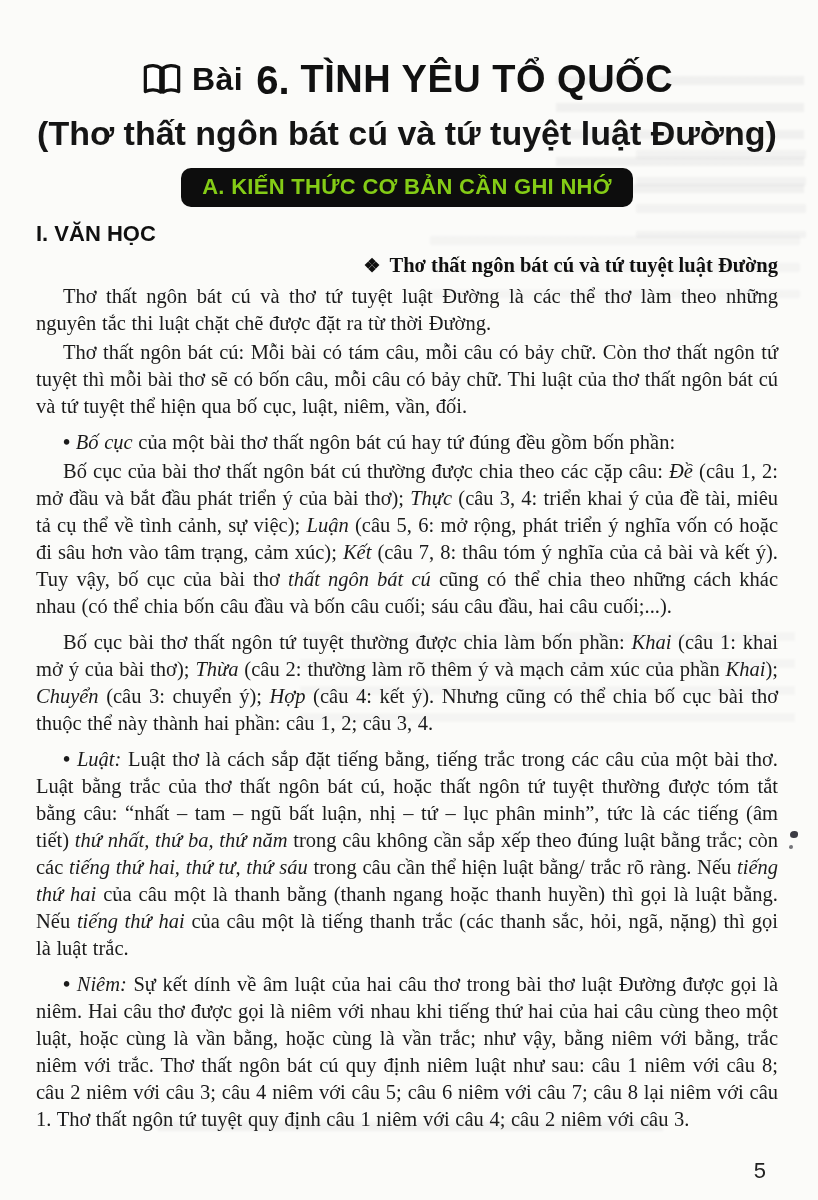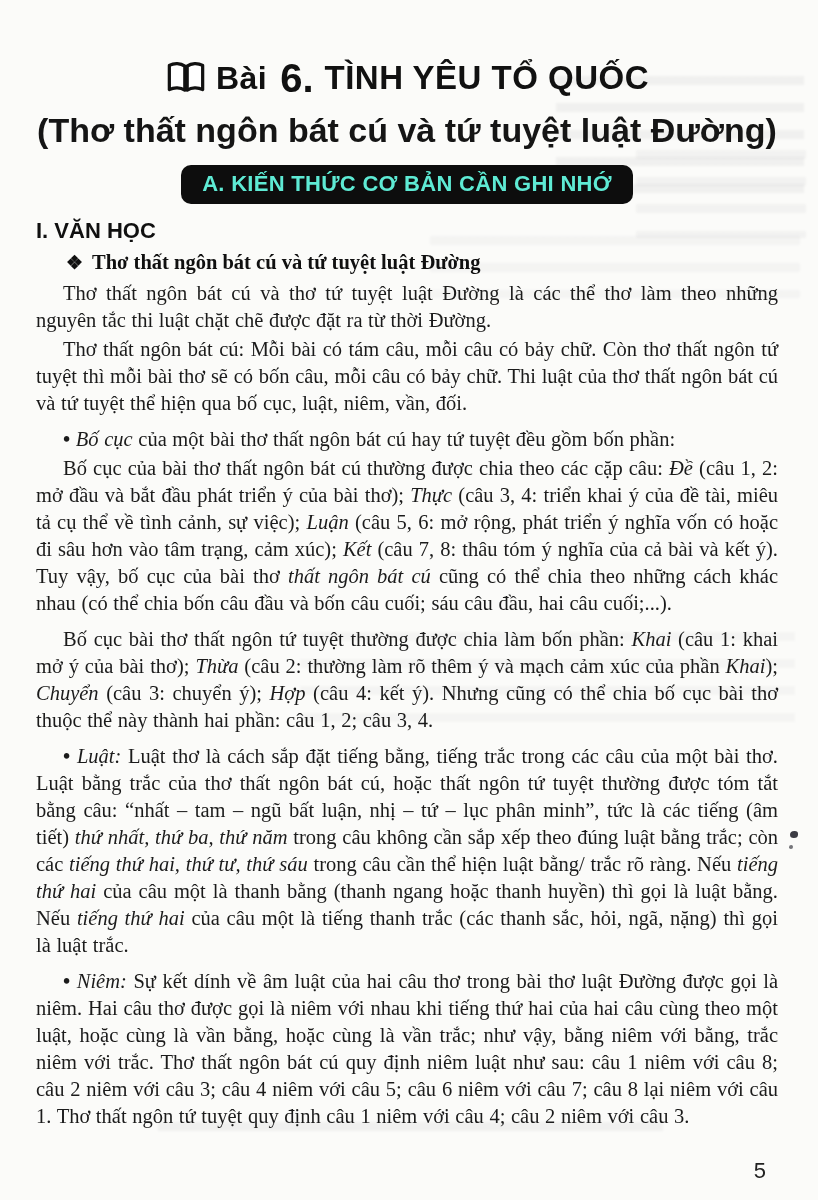--- a/index.html
+++ b/index.html
@@ -13,45 +13,45 @@
 
   
   .title-row{
     display:flex;justify-content:center;align-items:center;gap:9px;
     font-family:"Liberation Sans","DejaVu Sans",sans-serif;
     font-weight:bold;color:#111;
   }
   .title-row .book-ic{display:inline-flex;align-items:center;}
   .lesson-label{font-size:32px;letter-spacing:.5px;}
   .lesson-number{font-size:40px;line-height:1;margin:0 2px 0 4px;}
-  .lesson-title{font-size:33px;letter-spacing:.5px;}
+  .lesson-title{font-size:38px;letter-spacing:.5px;}
 
   .subtitle{
     margin-top:13px;text-align:center;
     font-family:"Liberation Sans","DejaVu Sans",sans-serif;
     font-weight:600;font-size:34px;color:#151515;
   }
 
   .banner-wrap{margin-top:15px;text-align:center;}
   .banner{
-    display:inline-block;background:#0d0d0d;color:#5eead4;
+    display:inline-block;background:#0d0d0d;color:#84cc16;
     font-family:"Liberation Sans","DejaVu Sans",sans-serif;
     font-weight:bold;font-size:22px;letter-spacing:.3px;
     padding:6px 21px 7px;border-radius:10px;
   }
 
   
   .part-heading{
     margin-top:14px;
     font-family:"Liberation Sans","DejaVu Sans",sans-serif;
     font-weight:bold;font-size:22px;color:#101010;
   }
   .topic-heading{
     margin-top:7px;padding-left:30px;
-    font-weight:bold;font-size:20.5px;color:#101010;
+    font-weight:bold;font-size:20.5px;color:#101010;text-align:right;
   }
   .topic-heading .marker{margin-right:9px;font-size:19px;}
 
   
   .body-text{margin-top:6px;font-size:20.5px;line-height:27px;}
   .body-text p{
     margin:2px 0 0;text-align:justify;text-indent:27px;
     word-spacing:.5px;
   }
   .body-text p.gap{margin-top:9px;}
@@ -109,21 +109,21 @@
 
   <div class="part-heading">I. VĂN HỌC</div>
 
   <div class="topic-heading">
     <span class="marker">❖</span><span>Thơ thất ngôn bát cú và tứ tuyệt luật Đường</span>
   </div>
 
   <div class="body-text" id="body-paragraphs">
       <p><span>Thơ thất ngôn bát cú và thơ tứ tuyệt luật Đường là các thể thơ làm theo những nguyên tắc thi luật chặt chẽ được đặt ra từ thời Đường.</span></p>
       <p><span>Thơ thất ngôn bát cú: Mỗi bài có tám câu, mỗi câu có bảy chữ. Còn thơ thất ngôn tứ tuyệt thì mỗi bài thơ sẽ có bốn câu, mỗi câu có bảy chữ. Thi luật của thơ thất ngôn bát cú và tứ tuyệt thể hiện qua bố cục, luật, niêm, vần, đối.</span></p>
-      <p class="gap"><span class="r-bold">• </span><span class="r-bolditalic">Bố cục</span><span> của một bài thơ thất ngôn bát cú hay tứ tuyệt đều gồm bốn phần:</span></p>
+      <p class="gap"><span class="r-bold">• </span><span class="r-bolditalic">Bố cục</span><span> của một bài thơ thất ngôn bát cú hay tứ đúng đều gồm bốn phần:</span></p>
       <p><span>Bố cục của bài thơ thất ngôn bát cú thường được chia theo các cặp câu: </span><span class="r-italic">Đề</span><span> (câu 1, 2: mở đầu và bắt đầu phát triển ý của bài thơ); </span><span class="r-italic">Thực</span><span> (câu 3, 4: triển khai ý của đề tài, miêu tả cụ thể về tình cảnh, sự việc); </span><span class="r-italic">Luận</span><span> (câu 5, 6: mở rộng, phát triển ý nghĩa vốn có hoặc đi sâu hơn vào tâm trạng, cảm xúc); </span><span class="r-italic">Kết</span><span> (câu 7, 8: thâu tóm ý nghĩa của cả bài và kết ý). Tuy vậy, bố cục của bài thơ </span><span class="r-italic">thất ngôn bát cú</span><span> cũng có thể chia theo những cách khác nhau (có thể chia bốn câu đầu và bốn câu cuối; sáu câu đầu, hai câu cuối;...).</span></p>
       <p class="gap"><span>Bố cục bài thơ thất ngôn tứ tuyệt thường được chia làm bốn phần: </span><span class="r-italic">Khai</span><span> (câu 1: khai mở ý của bài thơ); </span><span class="r-italic">Thừa</span><span> (câu 2: thường làm rõ thêm ý và mạch cảm xúc của phần </span><span class="r-italic">Khai</span><span>); </span><span class="r-italic">Chuyển</span><span> (câu 3: chuyển ý); </span><span class="r-italic">Hợp</span><span> (câu 4: kết ý). Nhưng cũng có thể chia bố cục bài thơ thuộc thể này thành hai phần: câu 1, 2; câu 3, 4.</span></p>
       <p class="gap"><span class="r-bold">• </span><span class="r-bolditalic">Luật:</span><span> Luật thơ là cách sắp đặt tiếng bằng, tiếng trắc trong các câu của một bài thơ. Luật bằng trắc của thơ thất ngôn bát cú, hoặc thất ngôn tứ tuyệt thường được tóm tắt bằng câu: “nhất – tam – ngũ bất luận, nhị – tứ – lục phân minh”, tức là các tiếng (âm tiết) </span><span class="r-italic">thứ nhất, thứ ba, thứ năm</span><span> trong câu không cần sắp xếp theo đúng luật bằng trắc; còn các </span><span class="r-italic">tiếng thứ hai, thứ tư, thứ sáu</span><span> trong câu cần thể hiện luật bằng/ trắc rõ ràng. Nếu </span><span class="r-italic">tiếng thứ hai</span><span> của câu một là thanh bằng (thanh ngang hoặc thanh huyền) thì gọi là luật bằng. Nếu </span><span class="r-italic">tiếng thứ hai</span><span> của câu một là tiếng thanh trắc (các thanh sắc, hỏi, ngã, nặng) thì gọi là luật trắc.</span></p>
       <p class="gap"><span class="r-bold">• </span><span class="r-bolditalic">Niêm:</span><span> Sự kết dính về âm luật của hai câu thơ trong bài thơ luật Đường được gọi là niêm. Hai câu thơ được gọi là niêm với nhau khi tiếng thứ hai của hai câu cùng theo một luật, hoặc cùng là vần bằng, hoặc cùng là vần trắc; như vậy, bằng niêm với bằng, trắc niêm với trắc. Thơ thất ngôn bát cú quy định niêm luật như sau: câu 1 niêm với câu 8; câu 2 niêm với câu 3; câu 4 niêm với câu 5; câu 6 niêm với câu 7; câu 8 lại niêm với câu 1. Thơ thất ngôn tứ tuyệt quy định câu 1 niêm với câu 4; câu 2 niêm với câu 3.</span></p>
     </div>
 
 </div>
 
 <div class="page-number">5</div>
 

